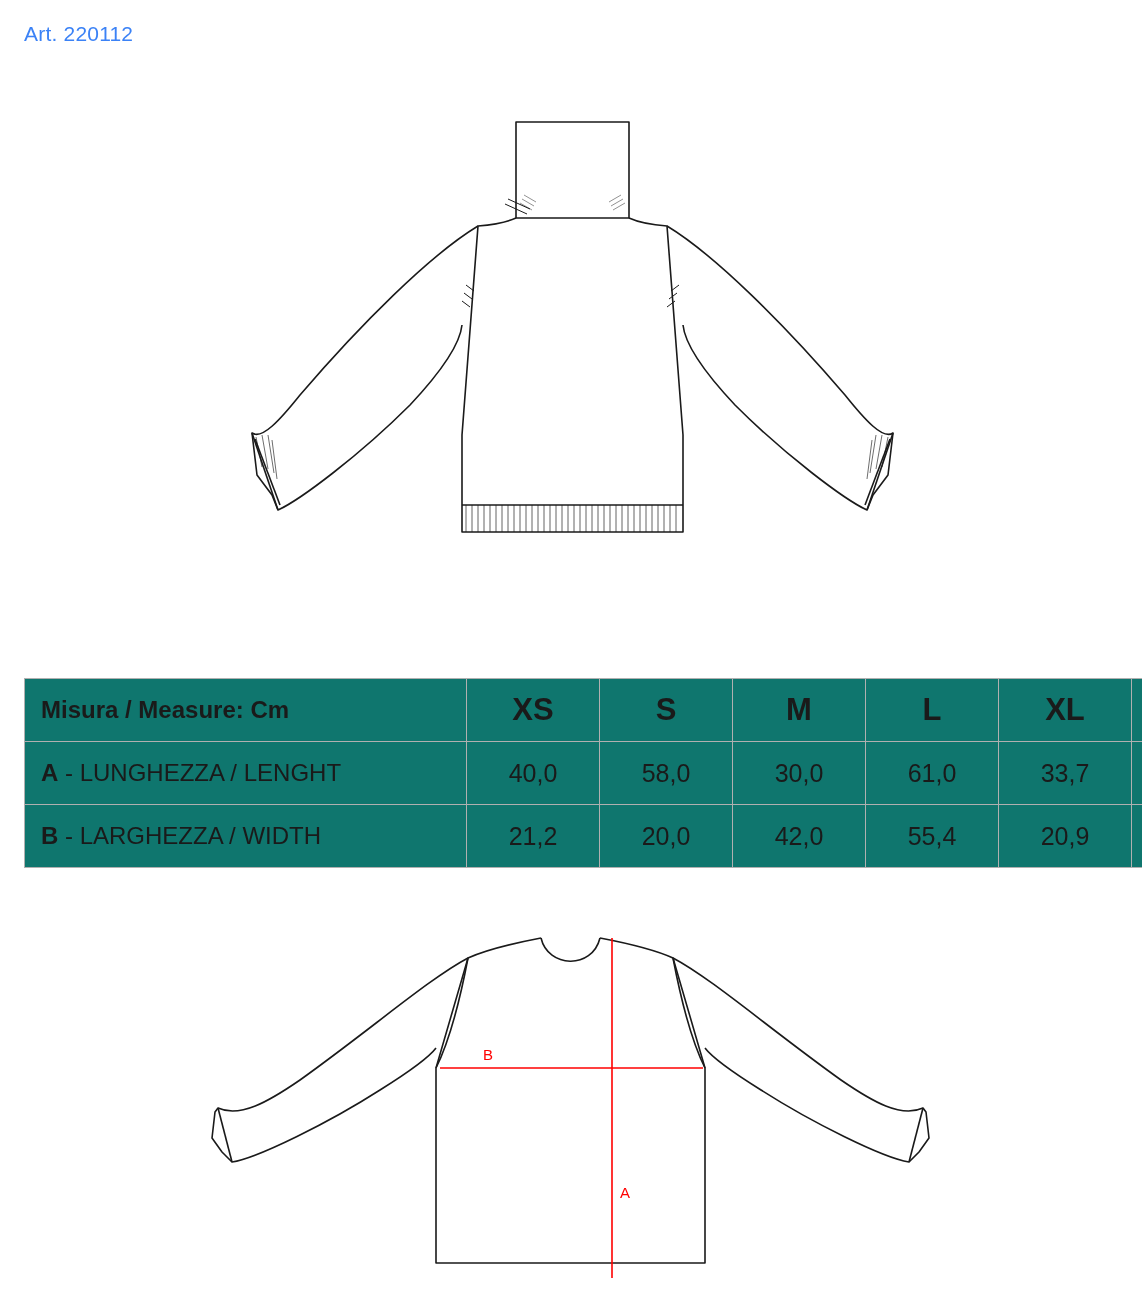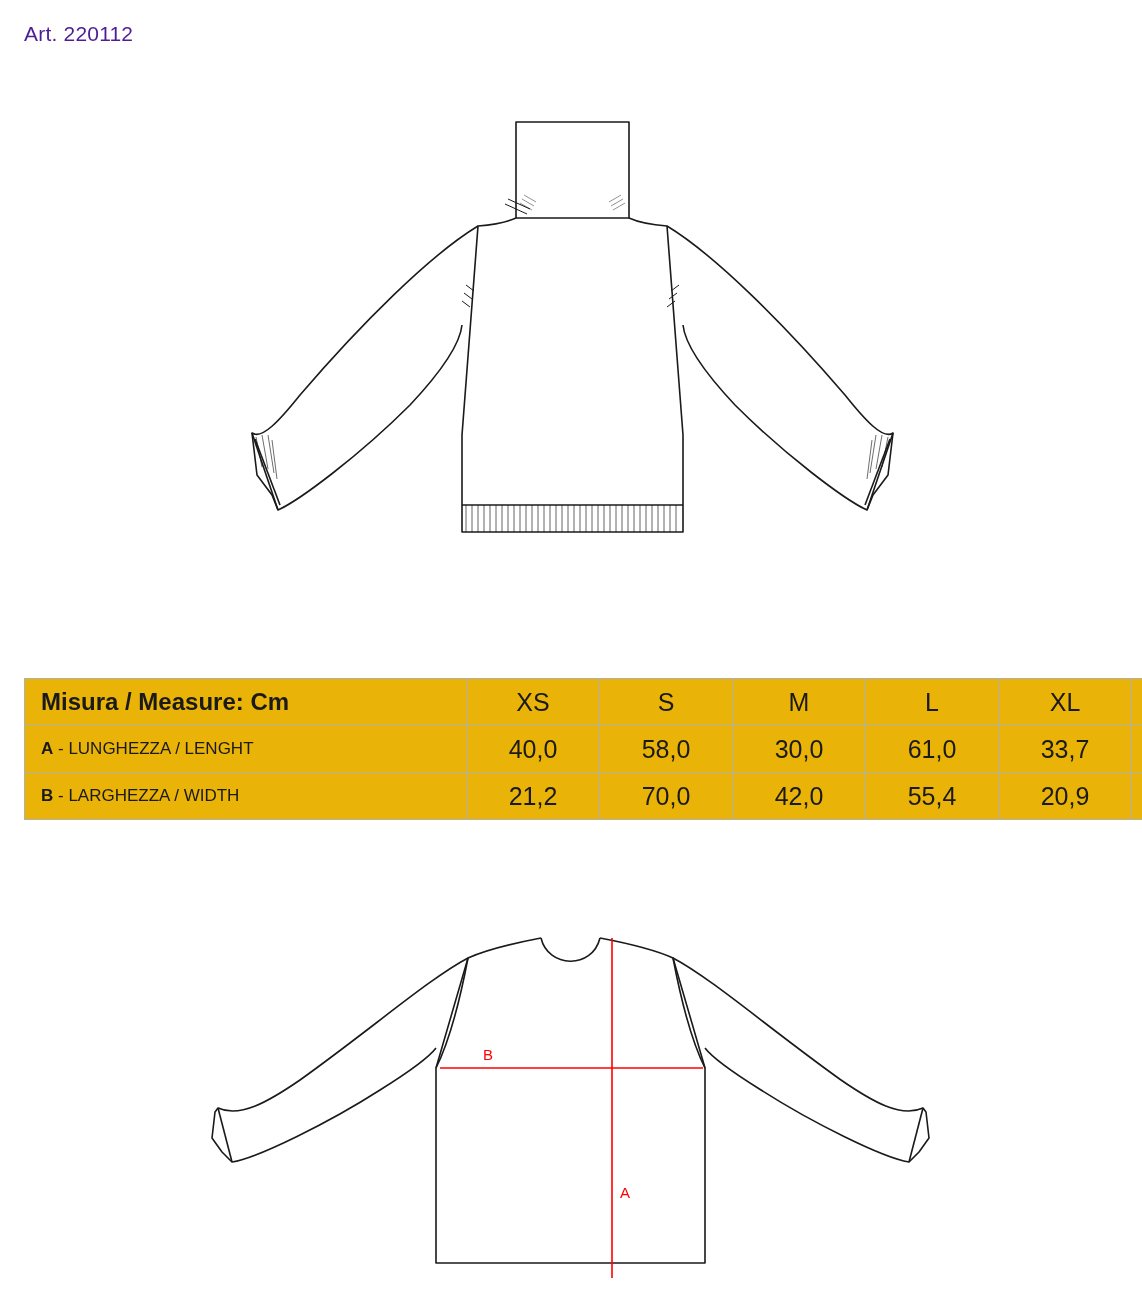--- a/index.html
+++ b/index.html
@@ -13,21 +13,21 @@
     font-family: "Liberation Sans", sans-serif;
     color: #000000;
     position: relative;
     overflow: hidden;
   }
   .art-code {
     position: absolute;
     left: 24px;
     top: 22px;
     font-size: 21px;
-    color: #4c1d95;
+    color: #3b82f6;
     letter-spacing: 0.2px;
   }
   .garment-top {
     position: absolute;
     left: 0;
     top: 95px;
     width: 1142px;
     height: 470px;
   }
   .garment-bottom {
@@ -42,34 +42,34 @@
     position: absolute;
     left: 24px;
     top: 678px;
     width: 1087px;
     border-collapse: collapse;
     table-layout: fixed;
   }
   .size-table td, .size-table th {
     border: 1px solid #b0b0b0;
     height: 46px;
-    padding: 0 10px;
+    padding: 8px 10px;
     text-align: center;
     font-size: 25px;
     font-weight: normal;
     color: #1a1a1a;
-    background: #eab308;
+    background: #0f766e;
   }
   .size-table thead th {
-    font-weight: normal;
-    font-size: 25px;
+    font-weight: bold;
+    font-size: 31px;
   }
   .size-table .row-label {
     text-align: left;
-    font-size: 17px;
+    font-size: 24px;
     padding-left: 16px;
   }
   .size-table .row-label b {
     font-weight: bold;
   }
   .size-table th.row-label {
     font-size: 24px;
     font-weight: bold;
   }
   .col-label { width: 415px; }
@@ -158,21 +158,21 @@
       <td>40,0</td>
       <td>58,0</td>
       <td>30,0</td>
       <td>61,0</td>
       <td>33,7</td>
       <td class="empty-cell"></td>
     </tr>
     <tr>
       <td class="row-label"><b>B</b><span> - LARGHEZZA / WIDTH</span></td>
       <td>21,2</td>
-      <td>70,0</td>
+      <td>20,0</td>
       <td>42,0</td>
       <td>55,4</td>
       <td>20,9</td>
       <td class="empty-cell"></td>
     </tr>
   </tbody>
 </table>
 
 <div class="garment-bottom">
   <svg width="1142" height="390" viewBox="0 0 1142 390" xmlns="http://www.w3.org/2000/svg">

